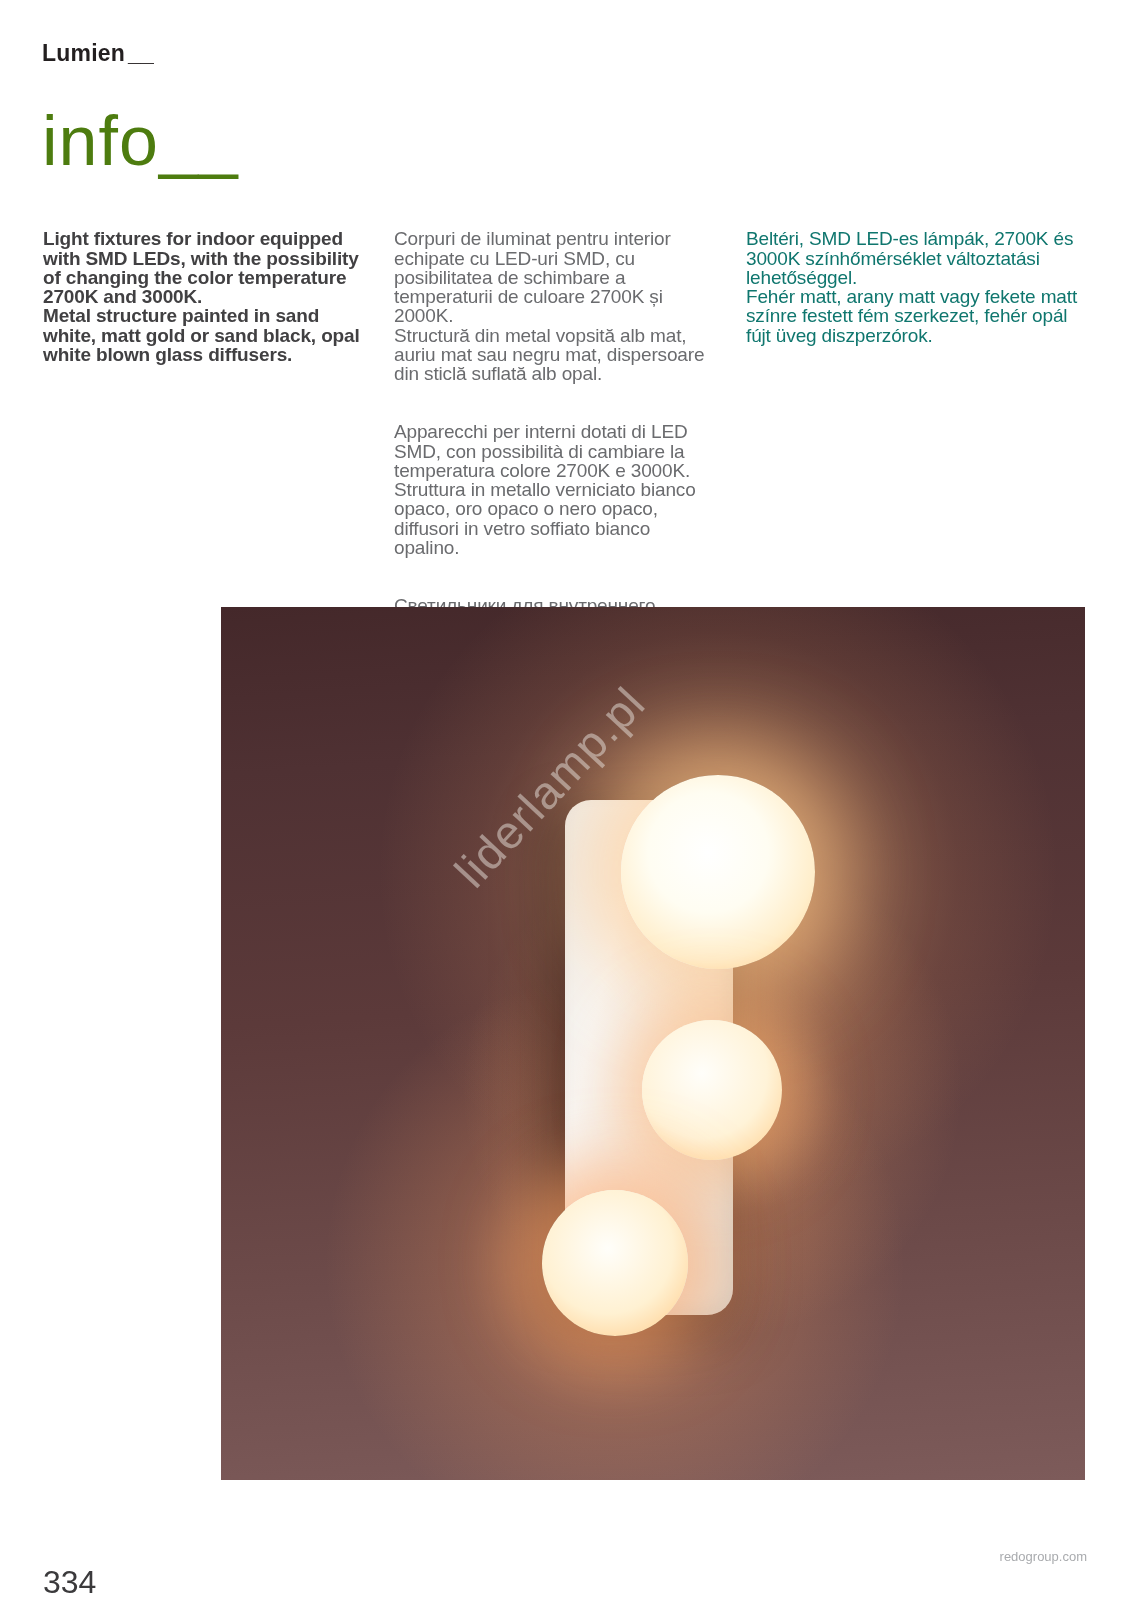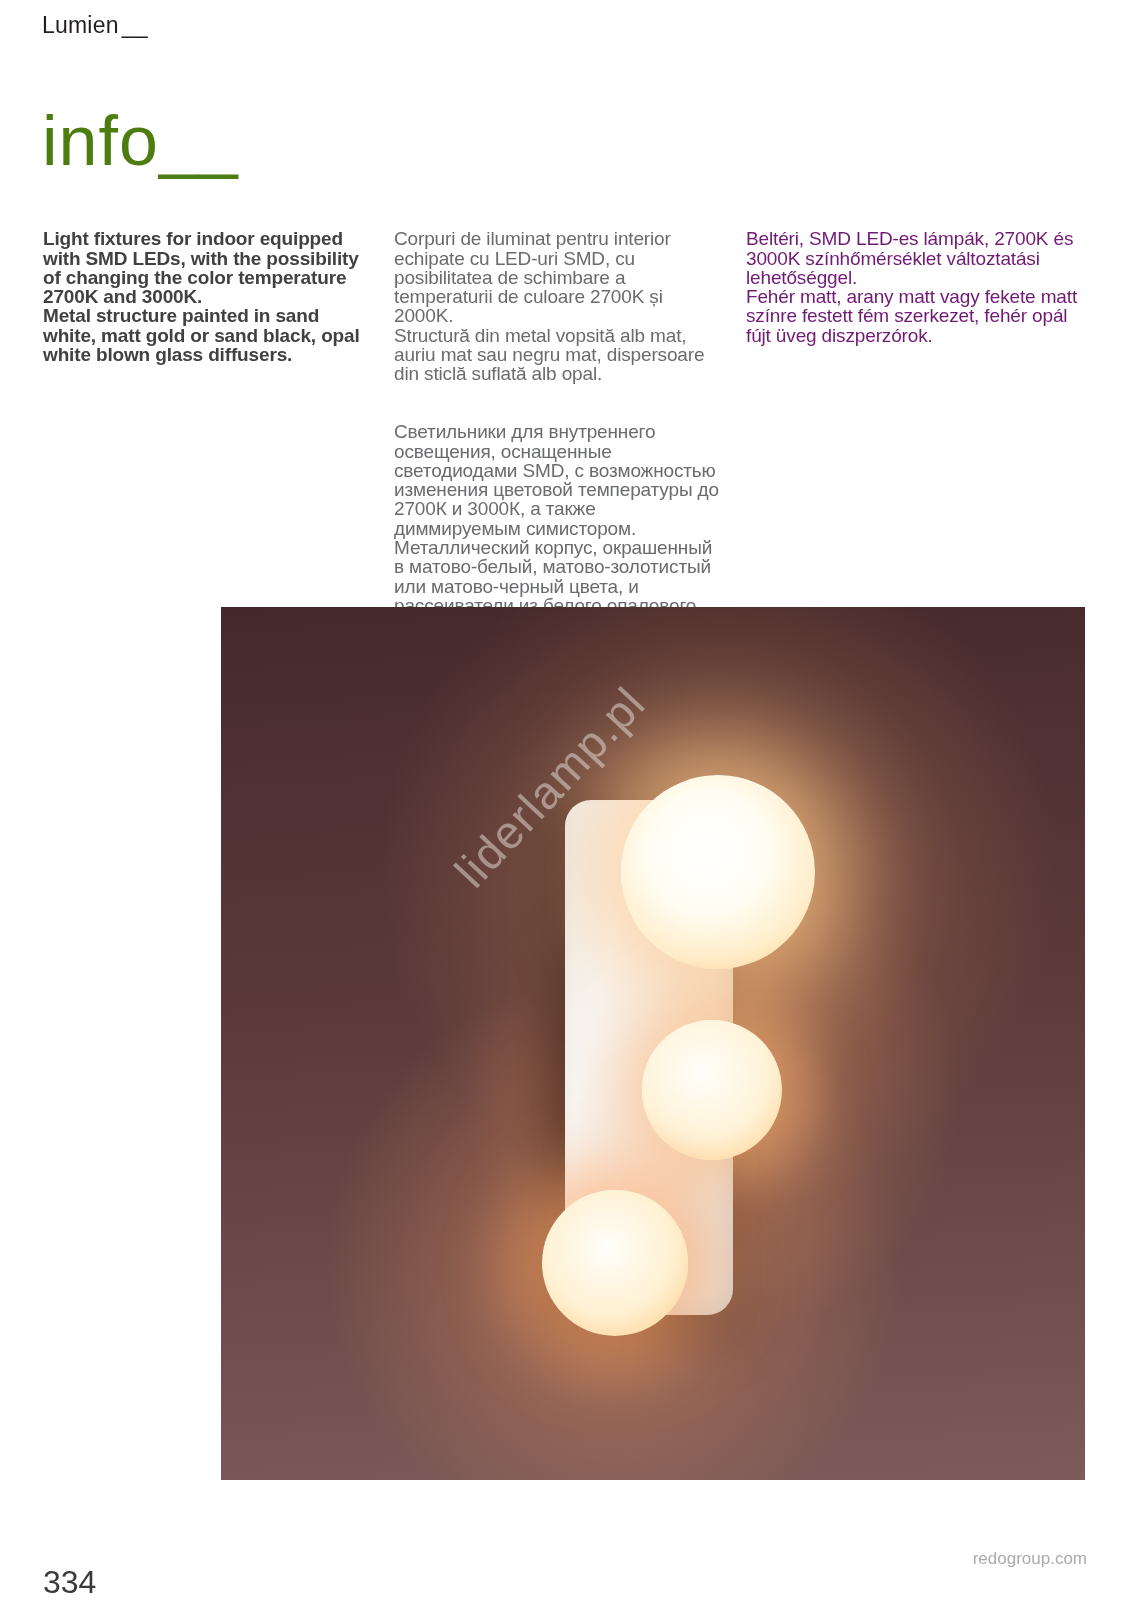--- a/index.html
+++ b/index.html
@@ -7,42 +7,42 @@
   body {
     width: 1131px; height: 1600px;
     position: relative;
     font-family: "Liberation Sans", sans-serif;
     color: #414042;
     overflow: hidden;
   }
 
   
   .brand {
-    position: absolute; left: 42px; top: 12px;
-    font-size: 23px; font-weight: 400; color: #231f20;
+    position: absolute; left: 42px; top: 40px;
+    font-size: 23px; font-weight: 700; color: #231f20;
     letter-spacing: 0.2px;
   }
   .brand .suffix { margin-left: 3px; }
   .page-title {
     position: absolute; left: 42px; top: 106px;
     font-size: 70px; font-weight: 300; color: #4d7c0f;
     line-height: 1; letter-spacing: 1px;
   }
 
   
   .col {
     position: absolute; top: 210px;
     font-size: 19px; line-height: 19.3px;
     letter-spacing: -0.15px;
     white-space: pre-line;
   }
   .col p { white-space: pre-line; margin-bottom: 19.3px; }
   .col-1 { left: 43px;  width: 325px; font-weight: 700; color: #414042; }
   .col-2 { left: 394px; width: 326px; font-weight: 400; color: #6a6b6e; }
-  .col-3 { left: 746px; width: 334px; font-weight: 400; color: #701a75; }
+  .col-3 { left: 746px; width: 334px; font-weight: 400; color: #0f766e; }
 
   
   .photo {
     position: absolute; left: 221px; top: 607px;
     width: 864px; height: 873px;
     overflow: hidden;
     background:
       radial-gradient(circle at 497px 265px, rgba(255,205,145,0.60) 0px, rgba(255,185,120,0.30) 130px, rgba(255,170,105,0.10) 240px, rgba(255,170,105,0) 340px),
       radial-gradient(circle at 491px 483px, rgba(255,190,125,0.45) 0px, rgba(255,170,105,0.18) 130px, rgba(255,170,105,0) 250px),
       radial-gradient(circle at 394px 656px, rgba(255,175,110,0.50) 0px, rgba(255,160,95,0.22) 150px, rgba(255,160,95,0) 290px),
@@ -83,21 +83,21 @@
     white-space: nowrap;
   }
 
   
   .page-number {
     position: absolute; left: 43px; top: 1564px;
     font-size: 32px; font-weight: 400; color: #3b3a3c;
   }
   .website {
     position: absolute; right: 44px; top: 1549px;
-    font-size: 17px; font-weight: 400; color: #a9abae;
+    font-size: 13px; font-weight: 400; color: #a9abae;
   }
 </style>
 </head>
 <body>
 
 <div>
 
   <div class="brand">
     <span>Lumien</span><span class="suffix">__</span>
   </div>
@@ -107,20 +107,22 @@
   </h1>
 
   <div class="col col-1">
     <p>Light fixtures for indoor equipped with SMD LEDs, with the possibility of changing the color temperature 2700K and 3000K.
 Metal structure painted in sand white, matt gold or sand black, opal white blown glass diffusers.</p>
   </div>
 
   <div class="col col-2">
     <p>Corpuri de iluminat pentru interior echipate cu LED-uri SMD, cu posibilitatea de schimbare a temperaturii de culoare 2700K și 2000K.
 Structură din metal vopsită alb mat, auriu mat sau negru mat, dispersoare din sticlă suflată alb opal.</p>
+    <p>Apparecchi per interni dotati di LED SMD, con possibilità di cambiare la temperatura colore 2700K e 3000K.
+Struttura in metallo verniciato bianco opaco,  oro opaco o nero opaco, diffusori in vetro soffiato bianco opalino.</p>
     <p>Светильники для внутреннего освещения, оснащенные светодиодами SMD, с возможностью изменения цветовой температуры до 2700К и 3000К, а также диммируемым симистором.
 Металлический корпус, окрашенный в матово-белый, матово-золотистый или матово-черный цвета, и рассеиватели из белого опалового выдувного стекла.</p>
   </div>
 
   <div class="col col-3">
     <p>Beltéri, SMD LED-es lámpák, 2700K és 3000K színhőmérséklet változtatási lehetőséggel.
 Fehér matt, arany matt vagy fekete matt színre festett fém szerkezet, fehér opál fújt üveg diszperzórok.</p>
   </div>
 
   <div class="photo">

